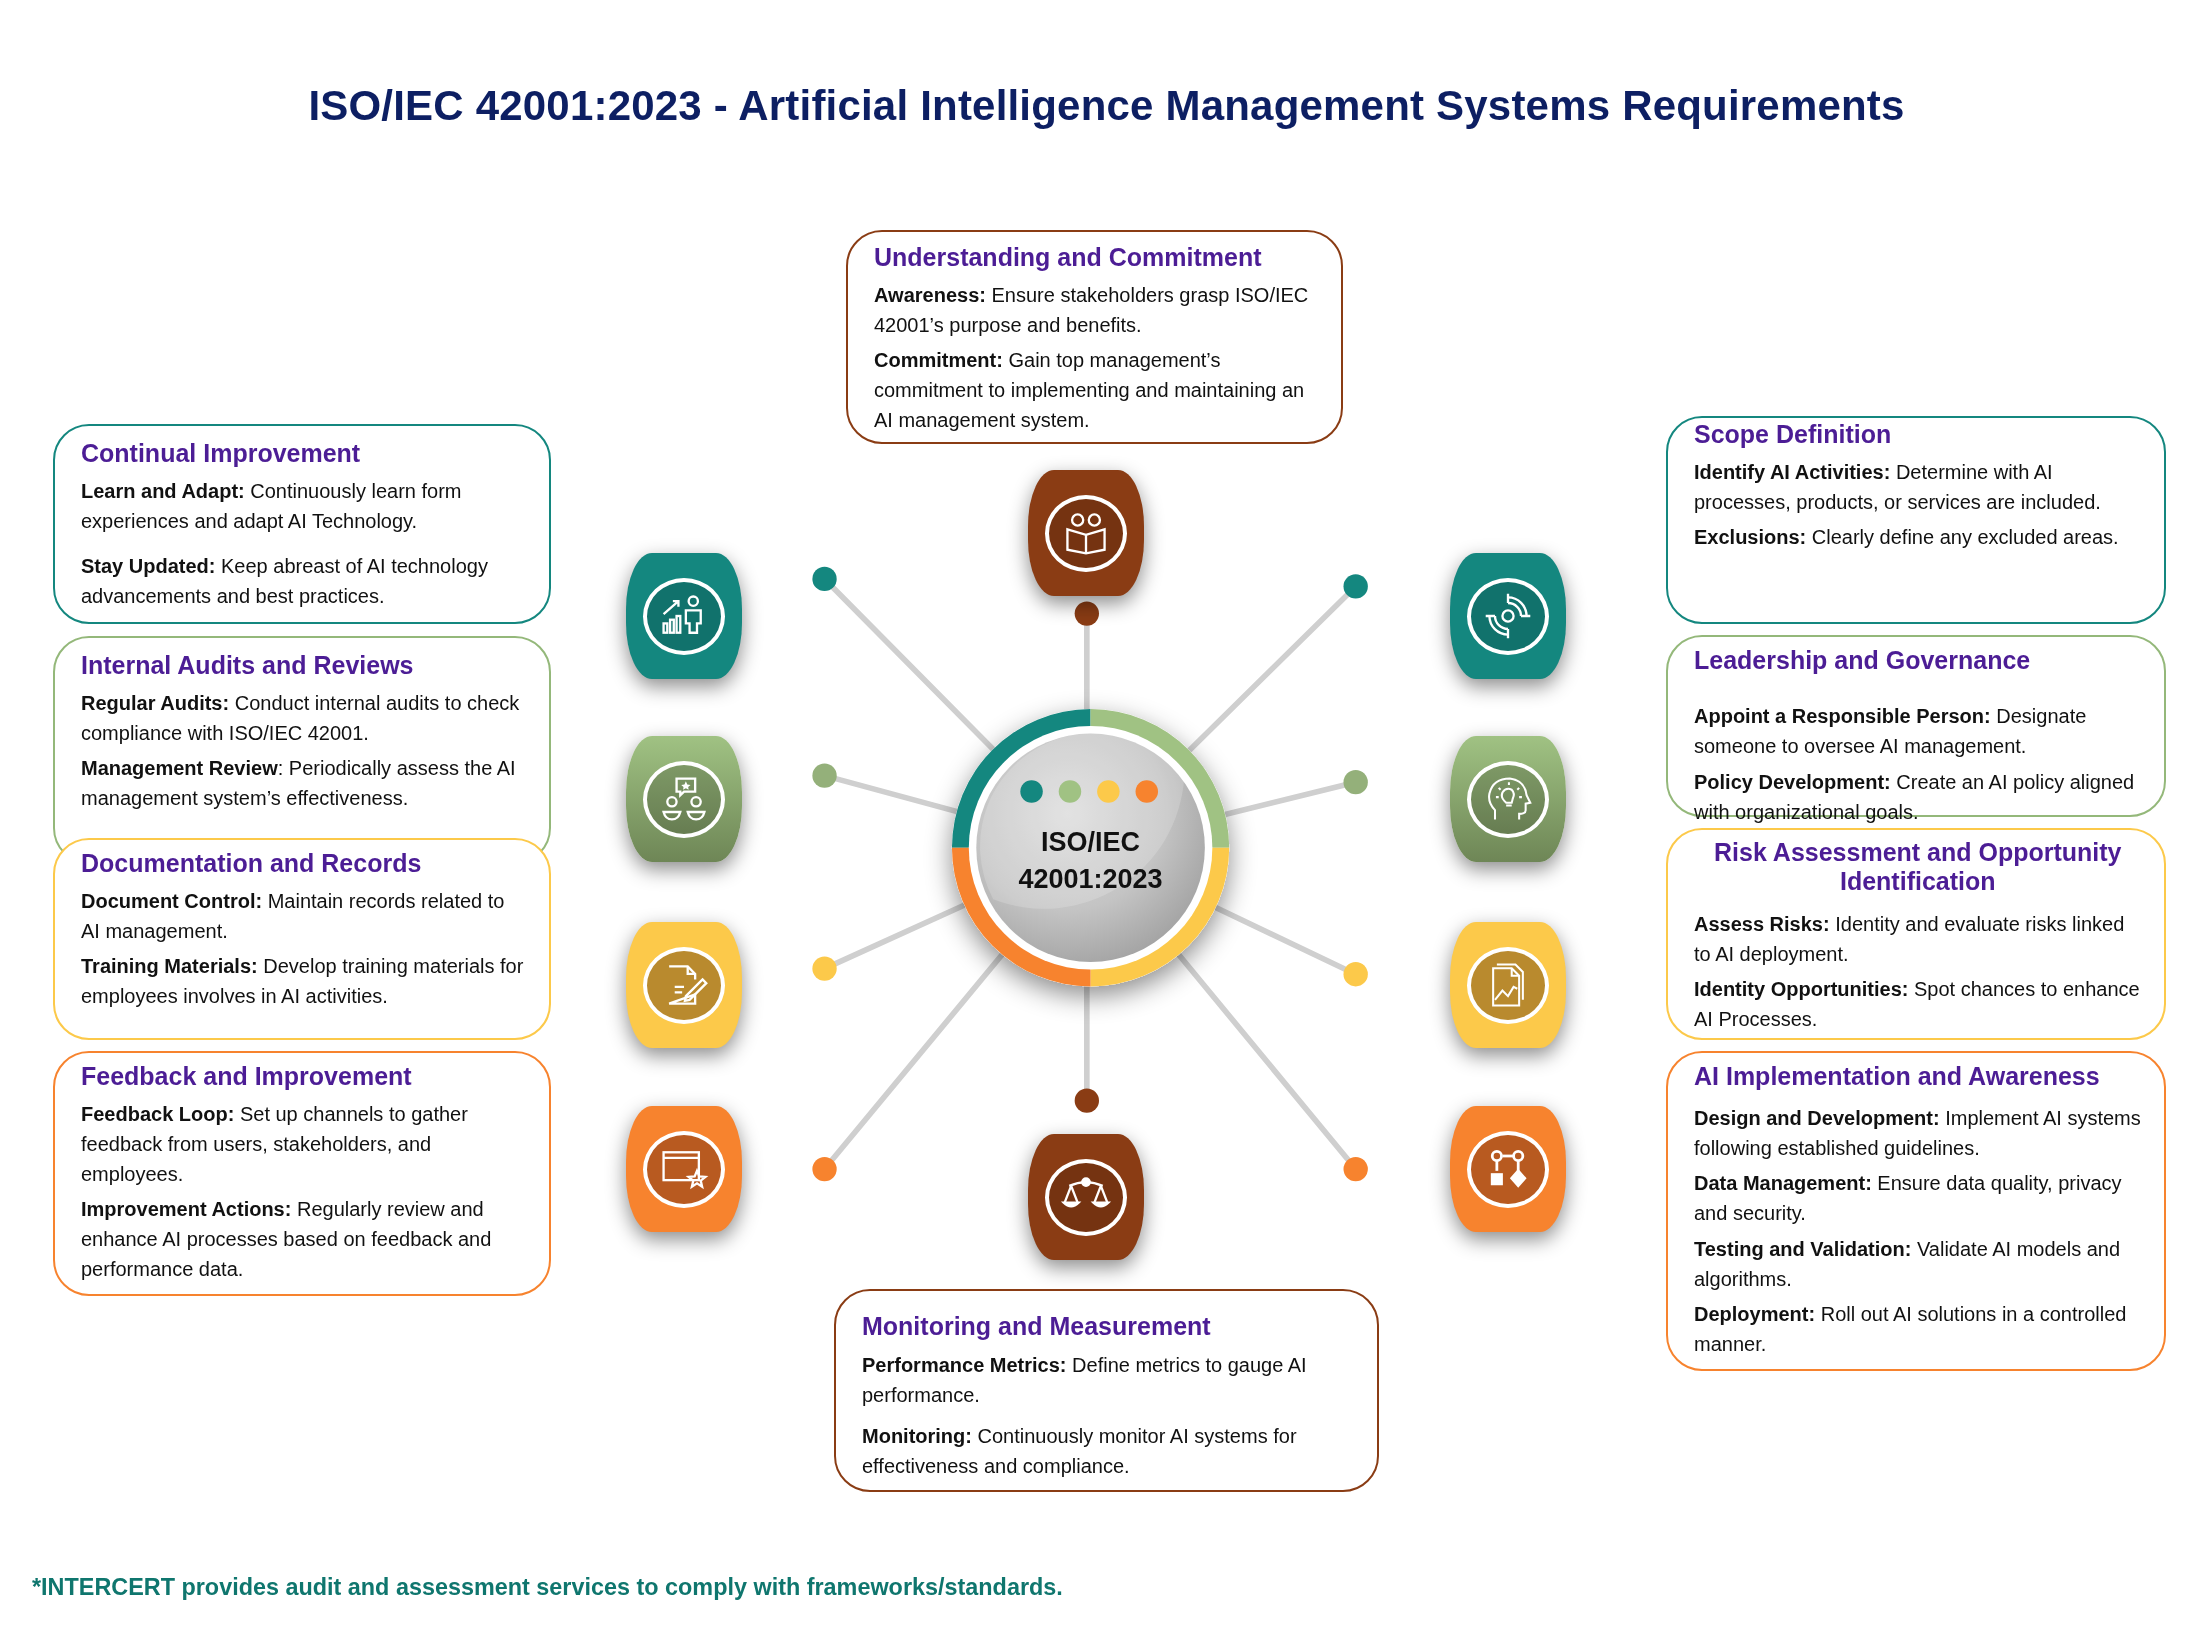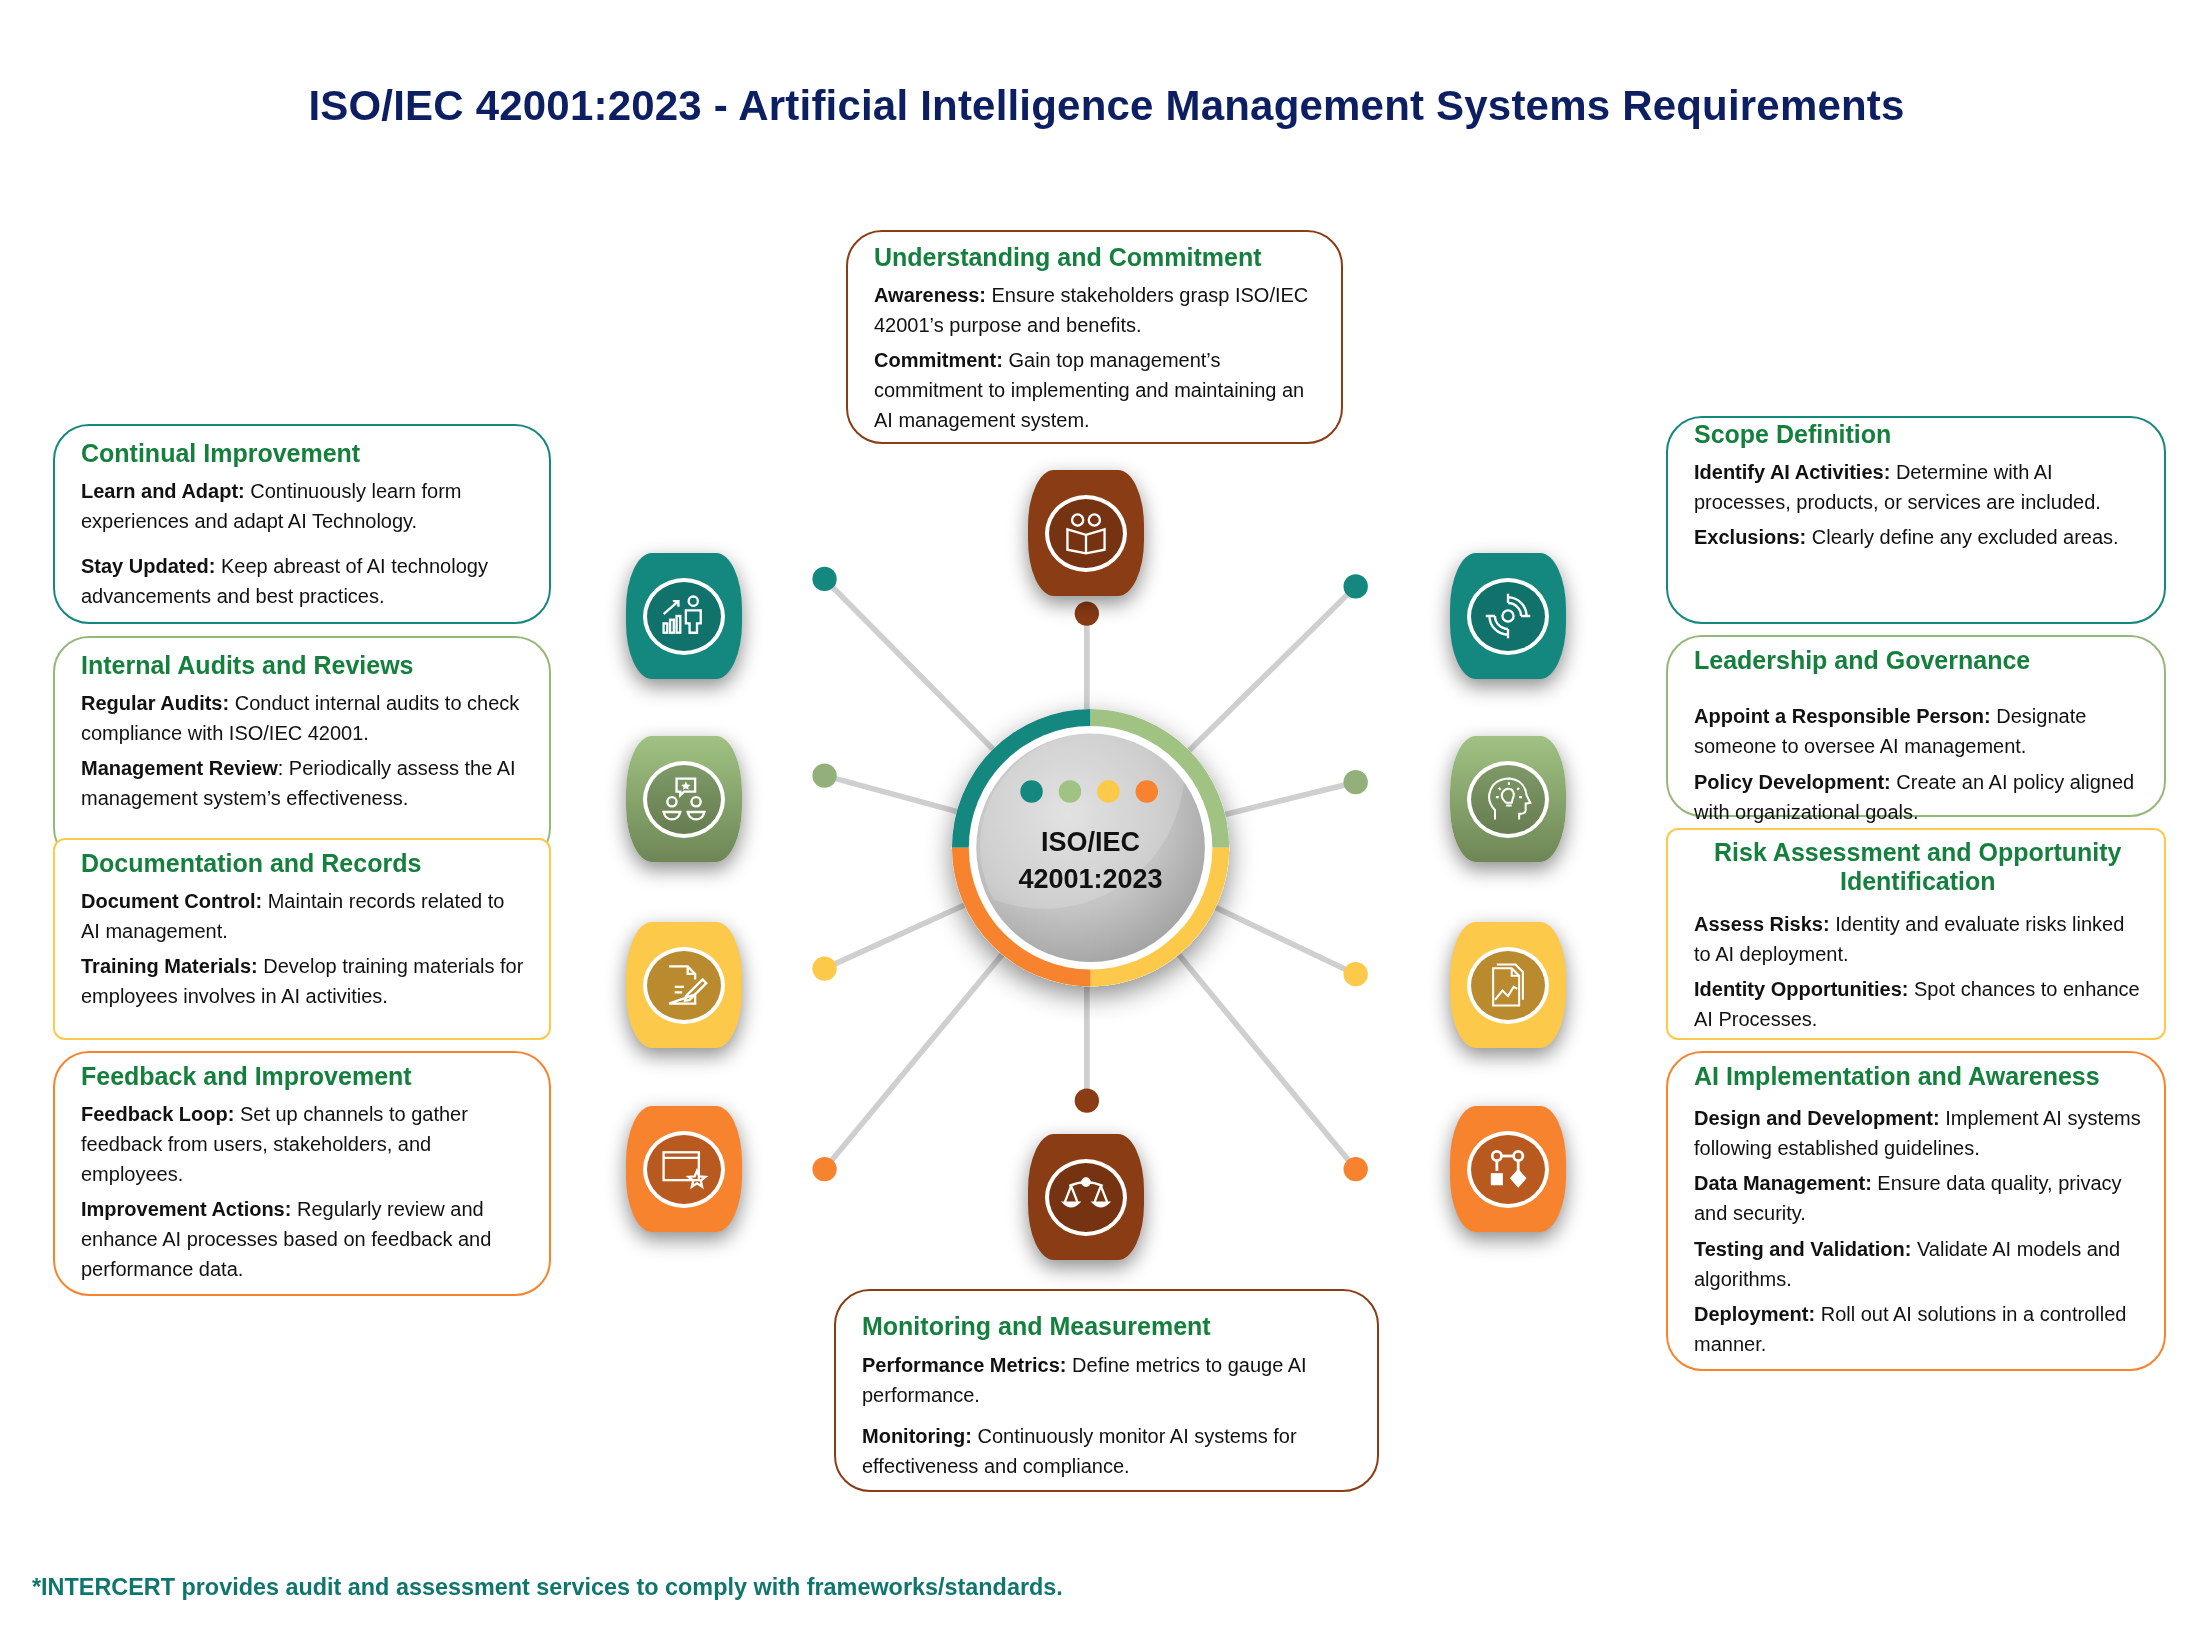--- a/index.html
+++ b/index.html
@@ -4,27 +4,27 @@
 <style>
   html, body { margin:0; padding:0; background:#ffffff; }
   body { width:2213px; height:1644px; position:relative; overflow:hidden;
          font-family:"Liberation Sans", "DejaVu Sans", sans-serif; color:#111; }
   .title { position:absolute; left:0; top:82px; width:2213px; text-align:center;
            font-size:42px; font-weight:700; color:#0d1f63; letter-spacing:0.2px; }
   .footnote { position:absolute; left:32px; top:1574px; font-size:23.4px; font-weight:700; color:#0f766e; }
 
   .card { position:absolute; box-sizing:border-box; background:#fff; border:2.8px solid; border-radius:36px;
           padding:13px 22.5px 9.4px 26px; }
-  .card h2 { margin:0 0 7.5px 0; font-size:25px; font-weight:700; color:#15803d; line-height:29px; }
+  .card h2 { margin:0 0 7.5px 0; font-size:25px; font-weight:700; color:#4c1d95; line-height:29px; }
   .card p { margin:0 0 5.6px 0; font-size:20px; line-height:30px; color:#111; }
   .card p b { font-weight:700; }
 
   .c-teal { border-color:#14877f; }
   .c-green { border-color:#94b87a; }
-  .c-yellow { border-color:#fcc94a;border-radius:12px; }
+  .c-yellow { border-color:#fcc94a; }
   .c-orange { border-color:#f7832e; }
   .c-brown { border-color:#8a3c14; }
 
   svg.lines { position:absolute; left:0; top:0; }
 
   .iconbox { position:absolute; width:116px; height:126px; border-radius:26px/56px;
              box-shadow: 0 7.5px 20.6px rgba(0,0,0,0.45); display:flex; align-items:center; justify-content:center; }
   .iconbox .ring { width:82px; height:77px; border-radius:50%; border:4.7px solid #fff; box-sizing:border-box;
                    display:flex; align-items:center; justify-content:center; background:rgba(0,0,0,0.15); }
   .iconbox svg { width:52px; height:52px; }

